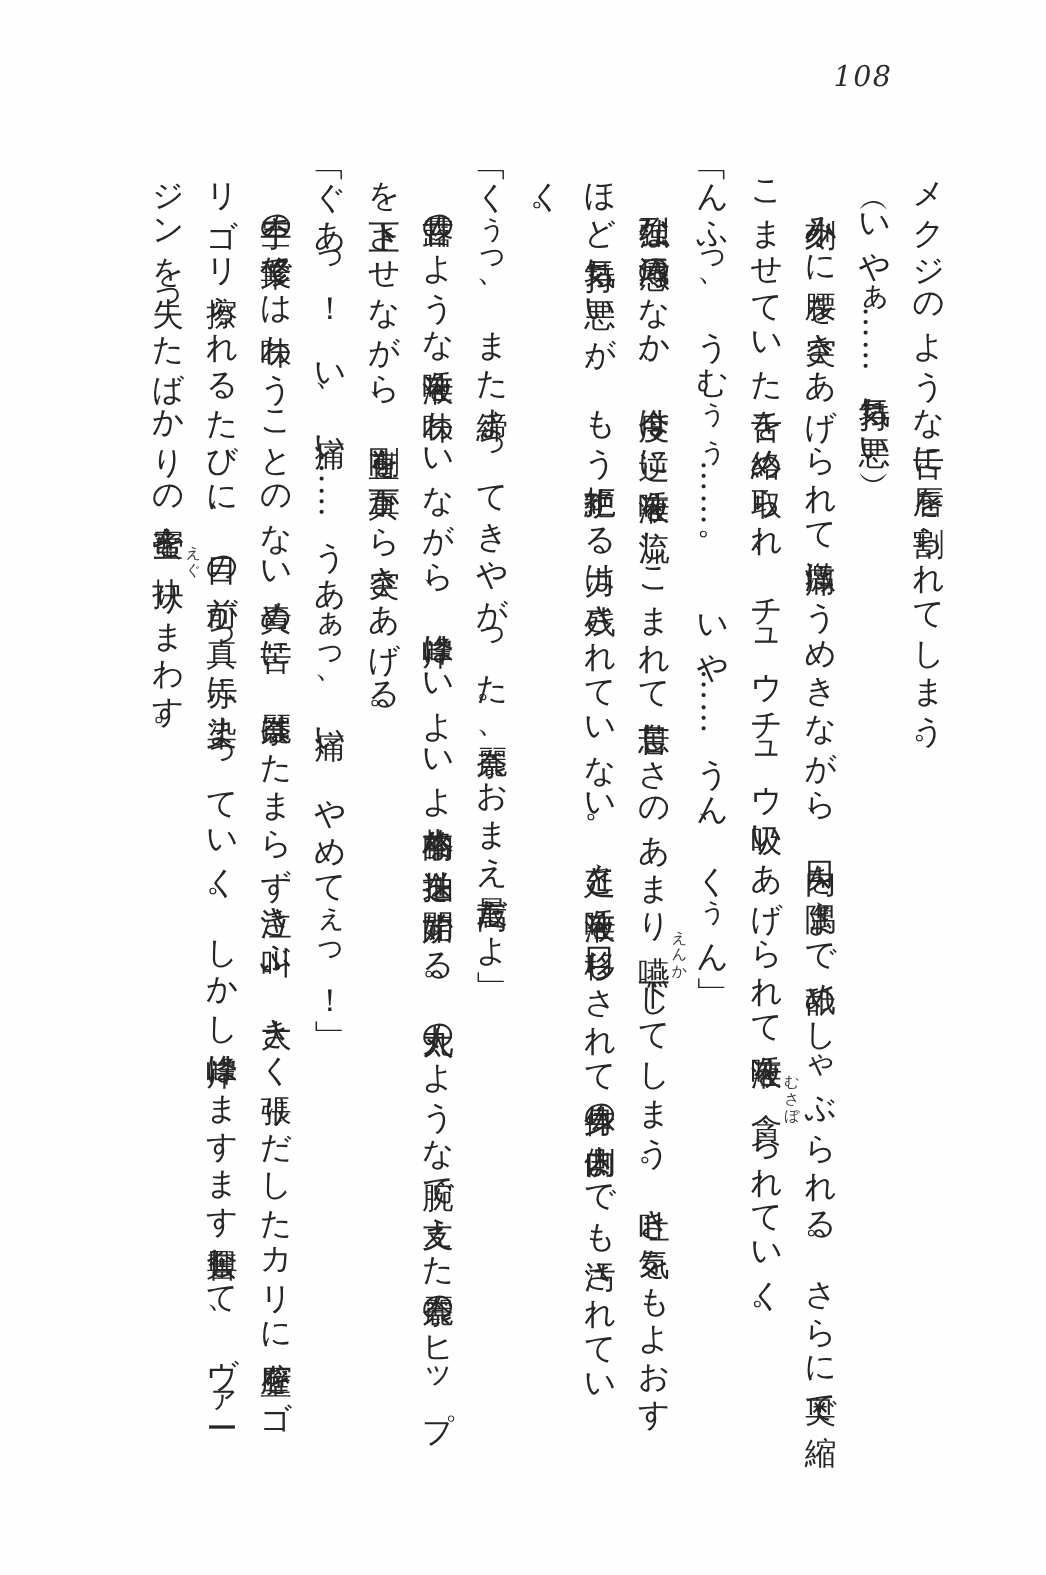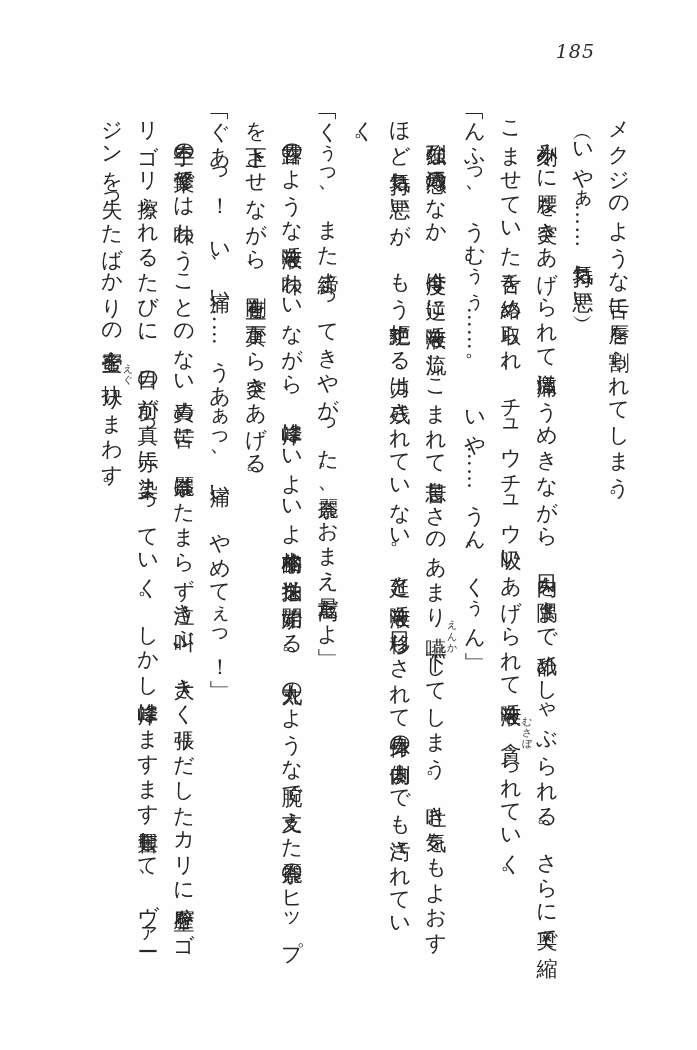--- a/index.html
+++ b/index.html
@@ -51,21 +51,21 @@
   rt {
     font-size: 10px;
     letter-spacing: 0;
     color: #3a3a3a;
   }
 </style>
 </head>
 <body>
 
 <div class="book-page">
-  <div class="page-number">185</div>
+  <div class="page-number">108</div>
   <div class="text-block" id="text-block">
       <p>メクジのような舌に唇を割られてしまう。</p>
       <p class="indent">（いやぁ……気持ち悪い）</p>
       <p class="indent">小刻みに腰を突きあげられて激痛にうめきながら、口内を隅々まで舐めしゃぶられる。さらに奥で縮こませていた舌を絡め取られ、チュウチュウ吸いあげられて唾液を<ruby>貪<rt>むさぼ</rt></ruby>られていく。</p>
       <p>「んふっ、うむぅぅ……。　いや……うん、くぅん」</p>
       <p class="indent">強烈な汚辱感のなか、今度は逆に唾液を流しこまれて息苦しさのあまり<ruby>嚥下<rt>えんか</rt></ruby>してしまう。吐き気をもよおすほど気持ち悪いが、もう拒絶する力は残されていない。延々と唾液を口移しされて身体の内側までも汚されていく。</p>
       <p>「くぅっ、また締まってきやがった。麗奈、おまえ最高だよ」</p>
       <p class="indent">甘露のような唾液を味わいながら、峰岸はいよいよ本格的な抽送を開始する。丸太のような腕で支えた麗奈のヒップを上下させながら、剛直を真下から突きあげる。</p>
       <p>「ぐあっ！　い、痛い……うあぁっ、痛い、やめてぇっ！」</p>
       <p class="indent">空手の修業では味わうことのない責め苦に、麗奈はたまらず泣き叫ぶ。大きく張りだしたカリに膣壁をゴリゴリ擦られるたびに、目の前が真っ赤に染まっていく。しかし峰岸はますます興奮して、ヴァージンを失ったばかりの蜜壺を<ruby>抉<rt>えぐ</rt></ruby>りまわす。</p>

